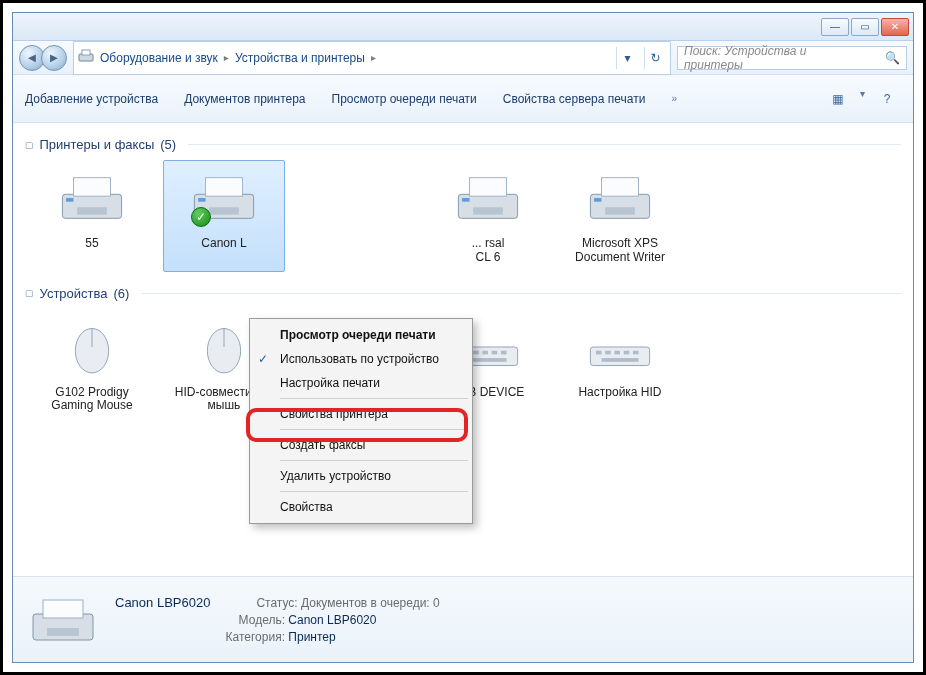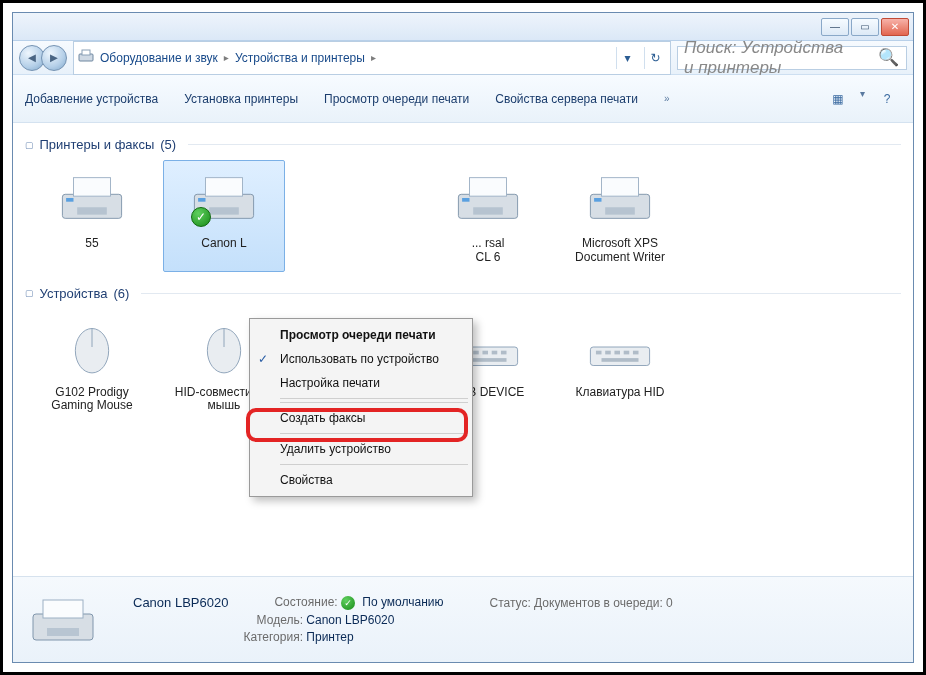--- a/index.html
+++ b/index.html
@@ -14,21 +14,21 @@
 
 .navbar { height: 34px; background: linear-gradient(#f6fafe,#e8f1fa); display:flex; align-items:center; padding: 0 6px; gap: 6px; border-bottom:1px solid #cddff1; }
 .nav-arrows { display:flex; gap:0; }
 .nav-circle { width:26px; height:26px; border-radius:50%; background: radial-gradient(circle at 35% 30%, #eef6fd, #b4cfe8 60%, #7ea6ca); border:1px solid #7593b3; display:flex; align-items:center; justify-content:center; color:#4a6583; font-size:13px; }
 .nav-circle.fwd { margin-left:-4px; }
 .addr { flex:1; height:24px; border:1px solid #b9cee3; background:#fff; display:flex; align-items:center; padding:16px 4px; gap:6px; font-size:12px; color:#1b3f66; }
 .addr .crumb { color:#184a8a; }
 .addr .sep { color:#7d7d7d; font-size:10px; }
 .addr .tail-arrow { margin-left:auto; display:flex; align-items:center; gap:6px; }
 .addr-btn { width:22px; height:22px; border-left:1px solid #d0dfee; display:flex; align-items:center; justify-content:center; color:#2b5d93; font-size:12px; }
-.search { width:230px; height:24px; border:1px solid #b9cee3; background:#fff; display:flex; align-items:center; padding:0 6px; font-size:17px; color:#888; font-style:italic;gap:32px; }
+.search { width:230px; height:24px; border:1px solid #b9cee3; background:#fff; display:flex; align-items:center; padding:0 6px; font-size:12px; color:#888; font-style:italic;gap:32px; }
 .search .mag { margin-left:auto; color:#4983c0; font-style:normal; }
 
 .toolbar { height:48px; background: linear-gradient(#f7fbff,#e9f2fa); border-bottom:1px solid #d4e2f0; display:flex; align-items:center; padding:0 12px; gap:26px; font-size:12px; color:#1b3d6d; }
 .toolbar .tb-item { white-space:nowrap; }
 .toolbar .right { margin-left:auto; display:flex; gap:8px; }
 .toolbar .chev { font-size:10px; color:#5a7aa0; }
 .tb-icon { width:28px; height:22px; border:1px solid transparent; display:flex; align-items:center; justify-content:center; color:#3a6aa0; font-size:12px; }
 
 .content { flex:1; overflow:auto; background:#fff; padding: 8px 12px 8px 12px; position:relative; }
 .group-header { font-size:13px; color:#1f3e72; display:flex; align-items:center; gap:6px; margin: 6px 0 8px 0; }
@@ -93,21 +93,21 @@
       </span>
     </div>
     <div class="search">
       <span>Поиск: Устройства и принтеры</span>
       <span class="mag">🔍</span>
     </div>
   </div>
 
   <div class="toolbar">
     <span class="tb-item">Добавление устройства</span>
-    <span class="tb-item">Установка принтеры</span>
+    <span class="tb-item">Документов принтера</span>
     <span class="tb-item">Просмотр очереди печати</span>
     <span class="tb-item">Свойства сервера печати</span>
     <span class="chev">»</span>
     <span class="right">
       <span class="tb-icon">▦</span>
       <span class="chev">▾</span>
       <span class="tb-icon">?</span>
     </span>
   </div>
 
@@ -244,36 +244,39 @@
                 <g fill="#b0bcc8">
                   <rect x="14" y="34" width="6" height="4"></rect>
                   <rect x="24" y="34" width="6" height="4"></rect>
                   <rect x="34" y="34" width="6" height="4"></rect>
                   <rect x="44" y="34" width="6" height="4"></rect>
                   <rect x="54" y="34" width="6" height="4"></rect>
                   <rect x="20" y="42" width="40" height="4"></rect>
                 </g>
               </svg>
             </div>
-            <div class="lbl">Клавиатура HID</div>
+            <div class="lbl">Настройка HID</div>
           </div>
         </div>
 
     <div class="ctx-menu" id="ctx">
           <div class="ctx-item bold">
             <span>Просмотр очереди печати</span>
           </div>
           <div class="ctx-item">
             <span class="chk">✓</span>
             <span>Использовать по устройство</span>
           </div>
           <div class="ctx-item">
             <span>Настройка печати</span>
           </div>
           <div class="ctx-sep"></div>
+          <div class="ctx-item">
+            <span>Свойства принтера</span>
+          </div>
           <div class="ctx-sep"></div>
           <div class="ctx-item">
             <span>Создать факсы</span>
           </div>
           <div class="ctx-sep"></div>
           <div class="ctx-item">
             <span>Удалить устройство</span>
           </div>
           <div class="ctx-sep"></div>
           <div class="ctx-item">
@@ -285,26 +288,23 @@
   </div>
 
   <div class="statusbar">
     <div class="thumb">
       <svg viewBox="0 0 72 56">
             <rect x="6" y="22" width="60" height="26" rx="3" fill="#d7dee5" stroke="#8096ac"></rect>
             <rect x="16" y="8" width="40" height="18" fill="#fafcfe" stroke="#9cb0c4"></rect>
             <rect x="20" y="36" width="32" height="8" fill="#b8c5d2"></rect>
           </svg>
     </div>
-    <div style="display:flex; flex-direction:column; gap:3px; flex:1;margin-left:18px;">
+    <div style="display:flex; flex-direction:column; gap:3px; flex:1;">
       <div style="display:flex; gap:46px; align-items:center;">
         <span class="title">Canon LBP6020</span>
-        <span><span class="k">Состояние:</span>
-          <span class="pill-check">✓</span>
-          <span class="v">По умолчанию</span></span>
         <span><span class="k extra">Статус:</span>
           <span class="extra">Документов в очереди: 0</span></span>
       </div>
       <div><span class="k" style="display:inline-block; width:170px; text-align:right;">Модель:</span>
         <span class="v">Canon LBP6020</span></div>
       <div><span class="k" style="display:inline-block; width:170px; text-align:right;">Категория:</span>
         <span class="v">Принтер</span></div>
     </div>
   </div>
 

